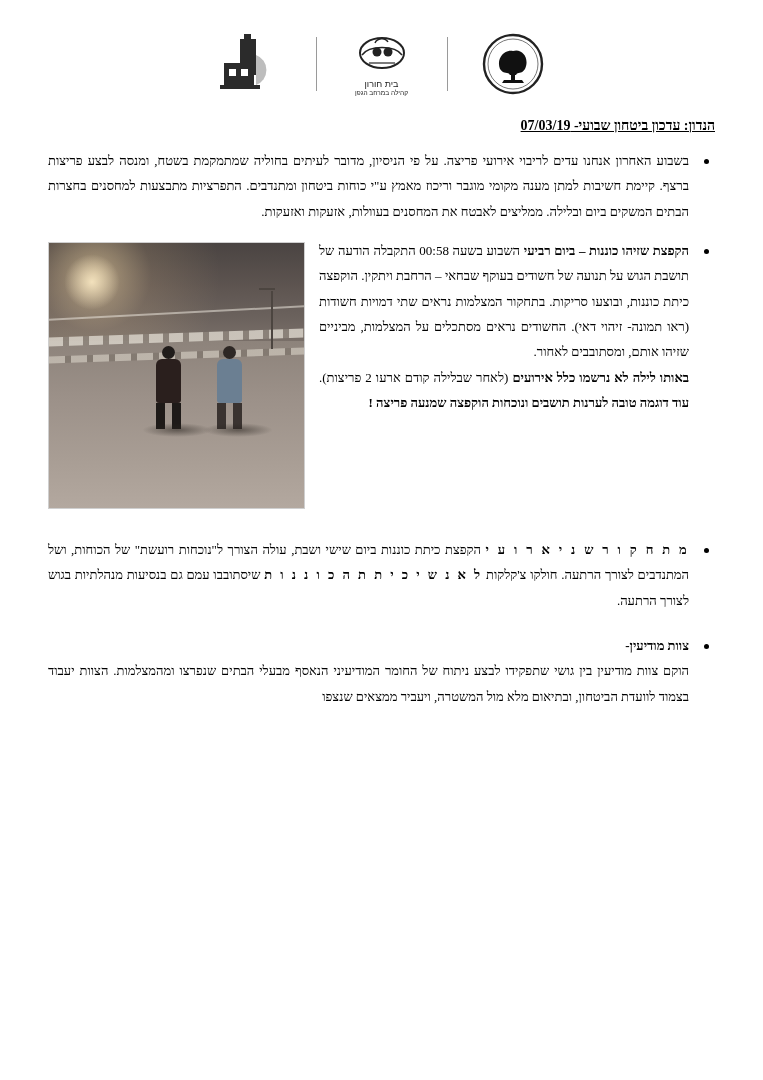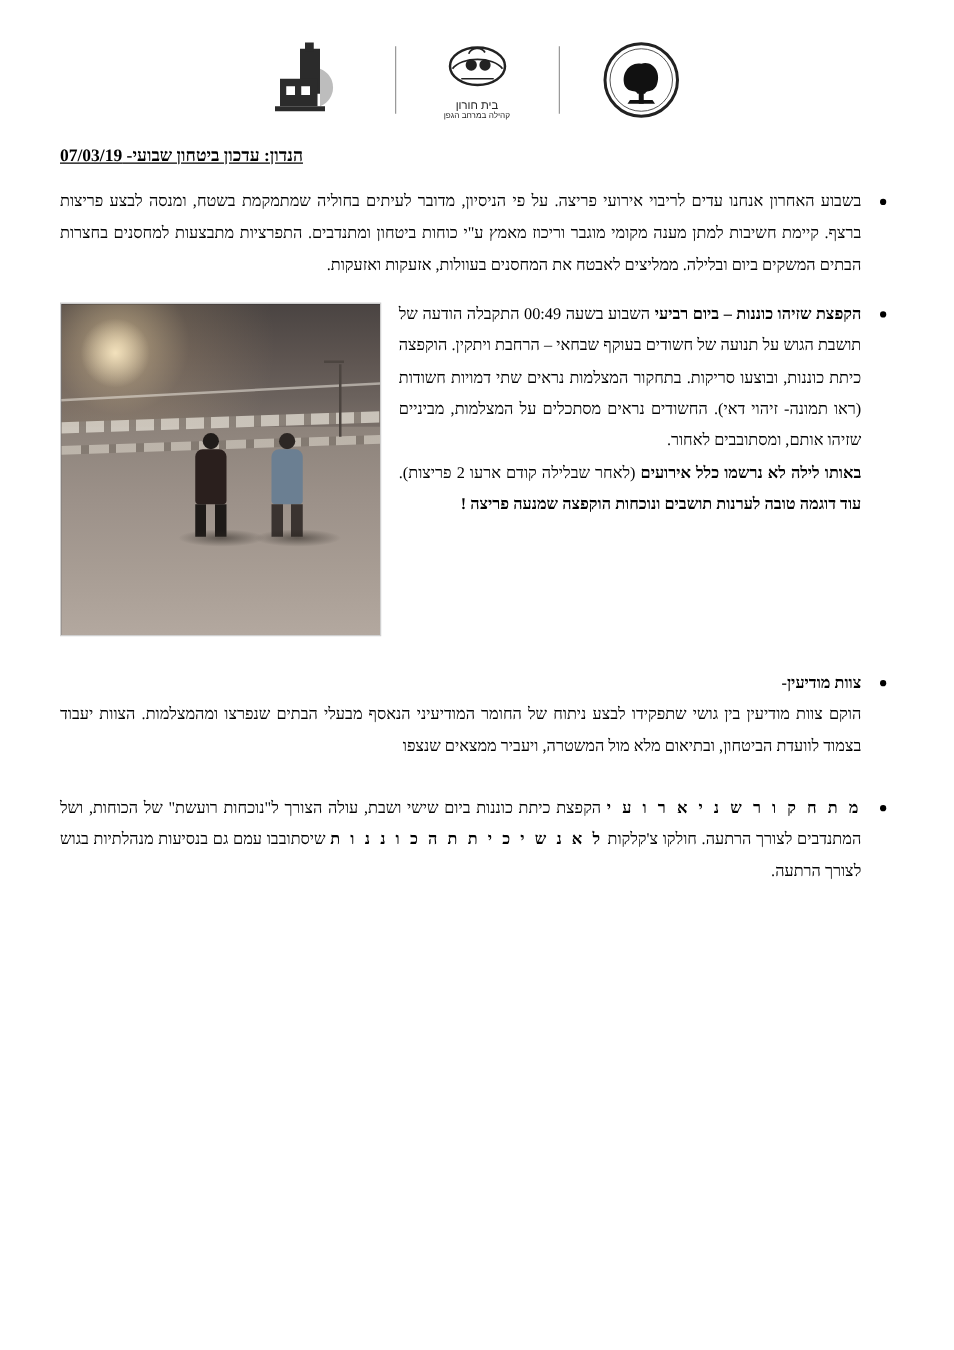--- a/index.html
+++ b/index.html
@@ -62,21 +62,21 @@
     text-align:left;
     direction:rtl;
     font-size:13.5px;
     margin-top:26px;
     margin-left:4px;
     letter-spacing:0.2px;
   }
 
   
   .subject{
-    text-align:left;
+    text-align:right;
     font-size:14px;
     font-weight:bold;
     text-decoration:underline;
     margin-top:18px;
     margin-bottom:14px;
   }
 
   
   ul.bullets{
     list-style:none;
@@ -266,32 +266,32 @@
         </div>
         <div class="fig fig2">
           <div class="shadow"></div>
           <div class="head"></div>
           <div class="body"></div>
           <div class="legs"></div>
         </div>
       </div>
 
       <span class="b">הקפצת שזיהו כוננות</span><span class="b"> – ביום רביעי</span>
-      <span>השבוע בשעה 00:49 התקבלה הודעה של תושבת הגוש על תנועה של חשודים בעוקף שבחאי – הרחבת ויתקין. הוקפצה כיתת כוננות, ובוצעו סריקות. בתחקור המצלמות נראים שתי דמויות חשודות (ראו תמונה- זיהוי דאי). החשודים נראים מסתכלים על המצלמות, מביניים שזיהו אותם, ומסתובבים לאחור.</span>
+      <span>השבוע בשעה 00:58 התקבלה הודעה של תושבת הגוש על תנועה של חשודים בעוקף שבחאי – הרחבת ויתקין. הוקפצה כיתת כוננות, ובוצעו סריקות. בתחקור המצלמות נראים שתי דמויות חשודות (ראו תמונה- זיהוי דאי). החשודים נראים מסתכלים על המצלמות, מביניים שזיהו אותם, ומסתובבים לאחור.</span>
 
       <div class="tail-note">
         <span class="b">באותו לילה לא נרשמו כלל אירועים</span><span> (לאחר שבלילה קודם ארעו 2 פריצות). </span><span class="b">עוד דוגמה טובה לערנות תושבים ונוכחות הוקפצה שמנעה פריצה !</span>
       </div>
     </li>
 
 
+    <li class="bullet" style="margin-top:24px">
+      <span class="b spaced">מ ת ח ק ו ר   ש נ י   א ר ו ע י</span>
+      <span>הקפצת כיתת כוננות ביום שישי ושבת, עולה הצורך ל"נוכחות רועשת" של הכוחות, ושל המתנדבים לצורך הרתעה. חולקו צ'קלקות </span><span class="b spaced">ל א נ ש י   כ י ת ת   ה כ ו נ נ ו ת</span><span> שיסתובבו עמם גם בנסיעות מנהלתיות בגוש לצורך הרתעה.</span>
+    </li>
+
     <li class="bullet" style="margin-top:20px">
       <div class="b">צוות מודיעין-</div>
       <span>הוקם צוות מודיעין בין גושי שתפקידו לבצע ניתוח של החומר המודיעיני הנאסף מבעלי הבתים שנפרצו ומהמצלמות. הצוות יעבוד בצמוד לוועדת הביטחון, ובתיאום מלא מול המשטרה, ויעביר ממצאים שנצפו</span>
     </li>
 
-    <li class="bullet" style="margin-top:24px">
-      <span class="b spaced">מ ת ח ק ו ר   ש נ י   א ר ו ע י</span>
-      <span>הקפצת כיתת כוננות ביום שישי ושבת, עולה הצורך ל"נוכחות רועשת" של הכוחות, ושל המתנדבים לצורך הרתעה. חולקו צ'קלקות </span><span class="b spaced">ל א נ ש י   כ י ת ת   ה כ ו נ נ ו ת</span><span> שיסתובבו עמם גם בנסיעות מנהלתיות בגוש לצורך הרתעה.</span>
-    </li>
-
   </ul>
 </div>
 
 </body></html>

